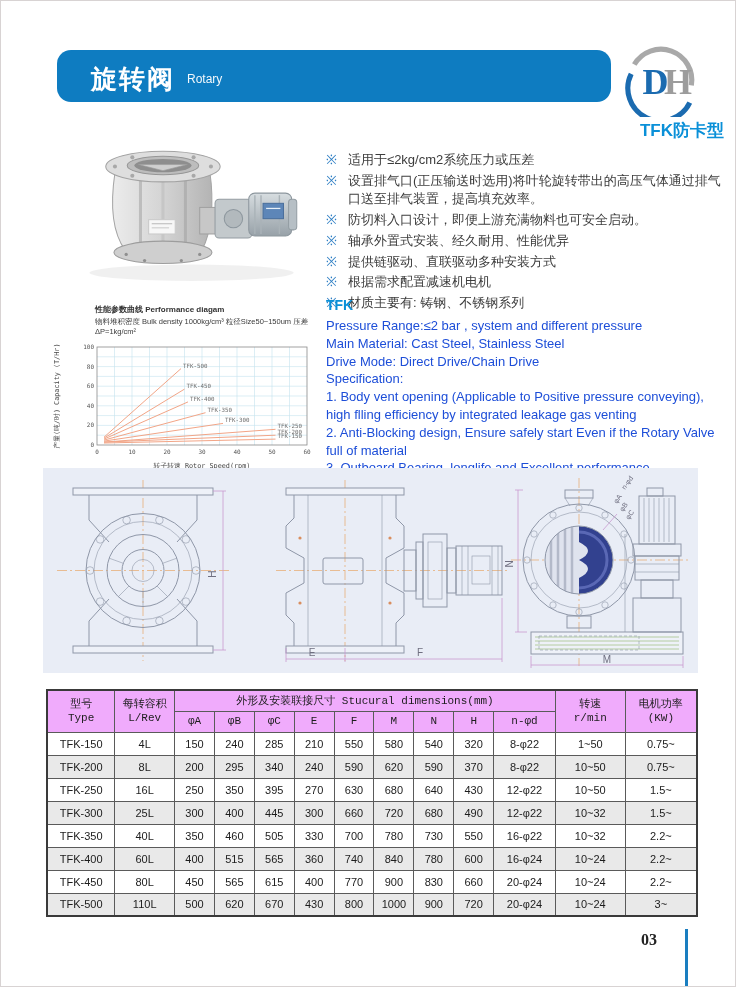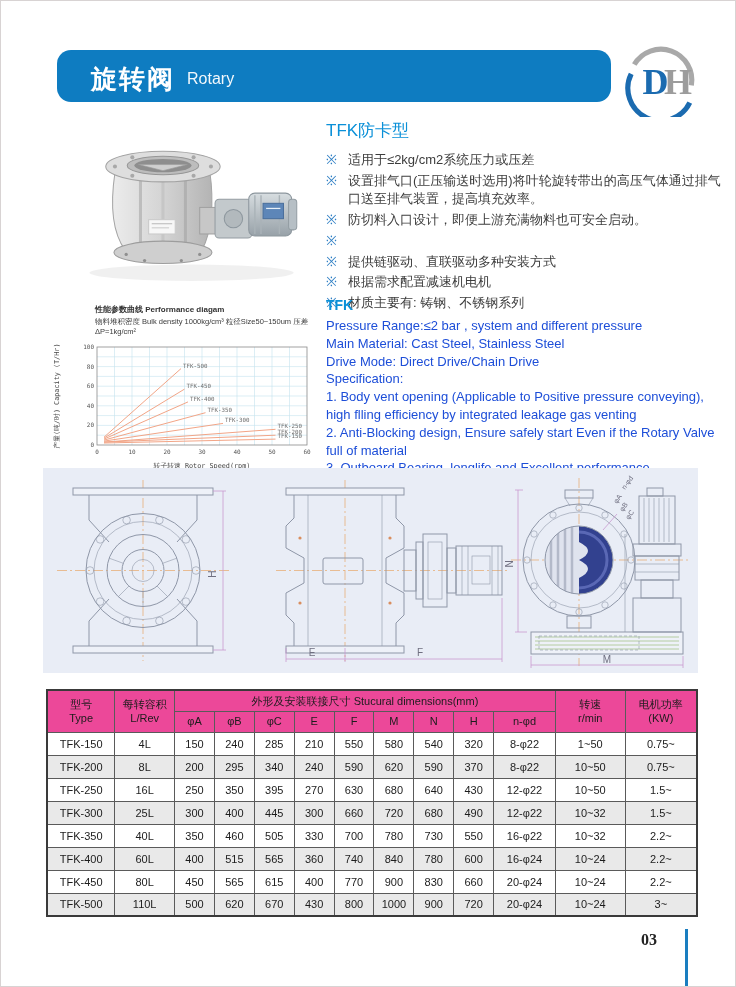--- a/index.html
+++ b/index.html
@@ -6,30 +6,30 @@
   html,body { width:736px; height:987px; }
   body { background:#e8e6e6; font-family:"Liberation Sans", sans-serif; }
   .page { position:relative; width:736px; height:987px; background:#fff;
           border:1px solid #d8d3d3; overflow:hidden; }
 
   
   .banner { position:absolute; left:56px; top:49px; width:554px; height:52px;
             background:var(--banner,#0e7cc1); border-radius:14px;
             display:flex; align-items:center; padding-left:34px; }
   .banner .zh { color:#fff; font-size:26px; font-weight:bold; letter-spacing:2px;margin-top:7px; }
-  .banner .en { color:#f2f8fc; font-size:16px; margin-left:12px; margin-top:6px; }
+  .banner .en { color:#f2f8fc; font-size:12px; margin-left:12px; margin-top:6px; }
 
   .logo { position:absolute; left:616px; top:42px; width:88px; height:74px; }
 
   
   .photo { position:absolute; left:68px; top:128px; width:240px; height:165px; }
 
   
   .sec-anti { position:absolute; left:325px; top:118px; width:398px; }
-  .sec-anti h2 { font-size:17px; font-weight:normal; color:var(--hblue,#0a90d8); }
+  .sec-anti h2 { font-size:17px; font-weight:bold; color:var(--hblue,#0a90d8);text-align:right; }
   .blist { list-style:none; margin-top:9px; }
   .blist li { display:flex; font-size:13px; color:#3c3c3c; line-height:1.44; margin-bottom:2px; }
   .blist .mk { color:#2f7fc4; width:22px; flex:0 0 22px; }
 
   .sec-tfk { position:absolute; left:325px; top:296px; width:400px; }
   .sec-tfk h2 { font-size:14px; font-weight:bold; color:var(--hblue,#0a90d8); margin-bottom:4px; }
   .tlines div { font-size:13px; color:#1d4ed8; line-height:1.37; }
 
   
   .chart { position:absolute; left:48px; top:303px; width:276px; }
@@ -53,21 +53,21 @@
   .drawings .ann { fill:#6f6f80; font-size:7px; }
   .drawings .hatch { stroke:#a4c48b; stroke-width:.8; }
   .drawings .bolt { fill:#d98e5f; }
 
   
   .spec-table { position:absolute; left:45px; top:688px; width:652px;
                 border-collapse:collapse; font-size:11px; color:#1c1c1c;
                 border:2px solid #3a3a3a; }
   .spec-table th, .spec-table td { border:1px solid #5a5a5a; text-align:center;
                 white-space:pre-line; padding:0 1px; }
-  .spec-table thead th { background:#ec4899; font-weight:normal; height:21px; line-height:1.3; }
+  .spec-table thead th { background:#f0abfc; font-weight:normal; height:21px; line-height:1.3;font-family:Liberation Mono, monospace; }
   .spec-table tbody td { height:23px; }
   .spec-table tbody tr:nth-child(even) td { background:#e9e9e9; }
 
   
   .page-num { position:absolute; left:640px; top:930px; width:38px; 
               font-family:"Liberation Serif", serif; font-weight:bold; font-size:16px; color:#222; }
   .footer-line { position:absolute; left:684px; top:928px; width:3px; height:59px;
                  background:var(--fblue,#1a7ec0); }
 </style>
 </head>
@@ -148,20 +148,21 @@
         <li>
           <span class="mk">※</span>
           <span>设置排气口(正压输送时选用)将叶轮旋转带出的高压气体通过排气口送至排气装置，提高填充效率。</span>
         </li>
         <li>
           <span class="mk">※</span>
           <span>防切料入口设计，即便上游充满物料也可安全启动。</span>
         </li>
         <li>
           <span class="mk">※</span>
+          <span>轴承外置式安装、经久耐用、性能优异</span>
         </li>
         <li>
           <span class="mk">※</span>
           <span>提供链驱动、直联驱动多种安装方式</span>
         </li>
         <li>
           <span class="mk">※</span>
           <span>根据需求配置减速机电机</span>
         </li>
         <li>

